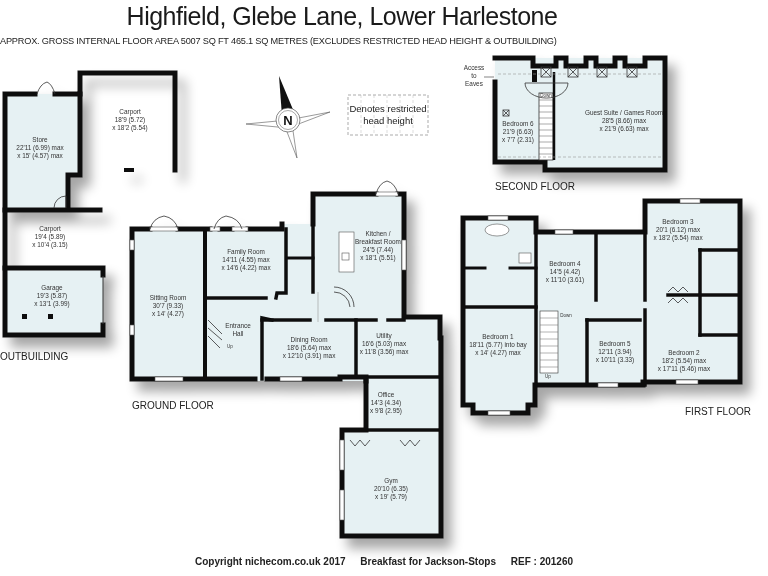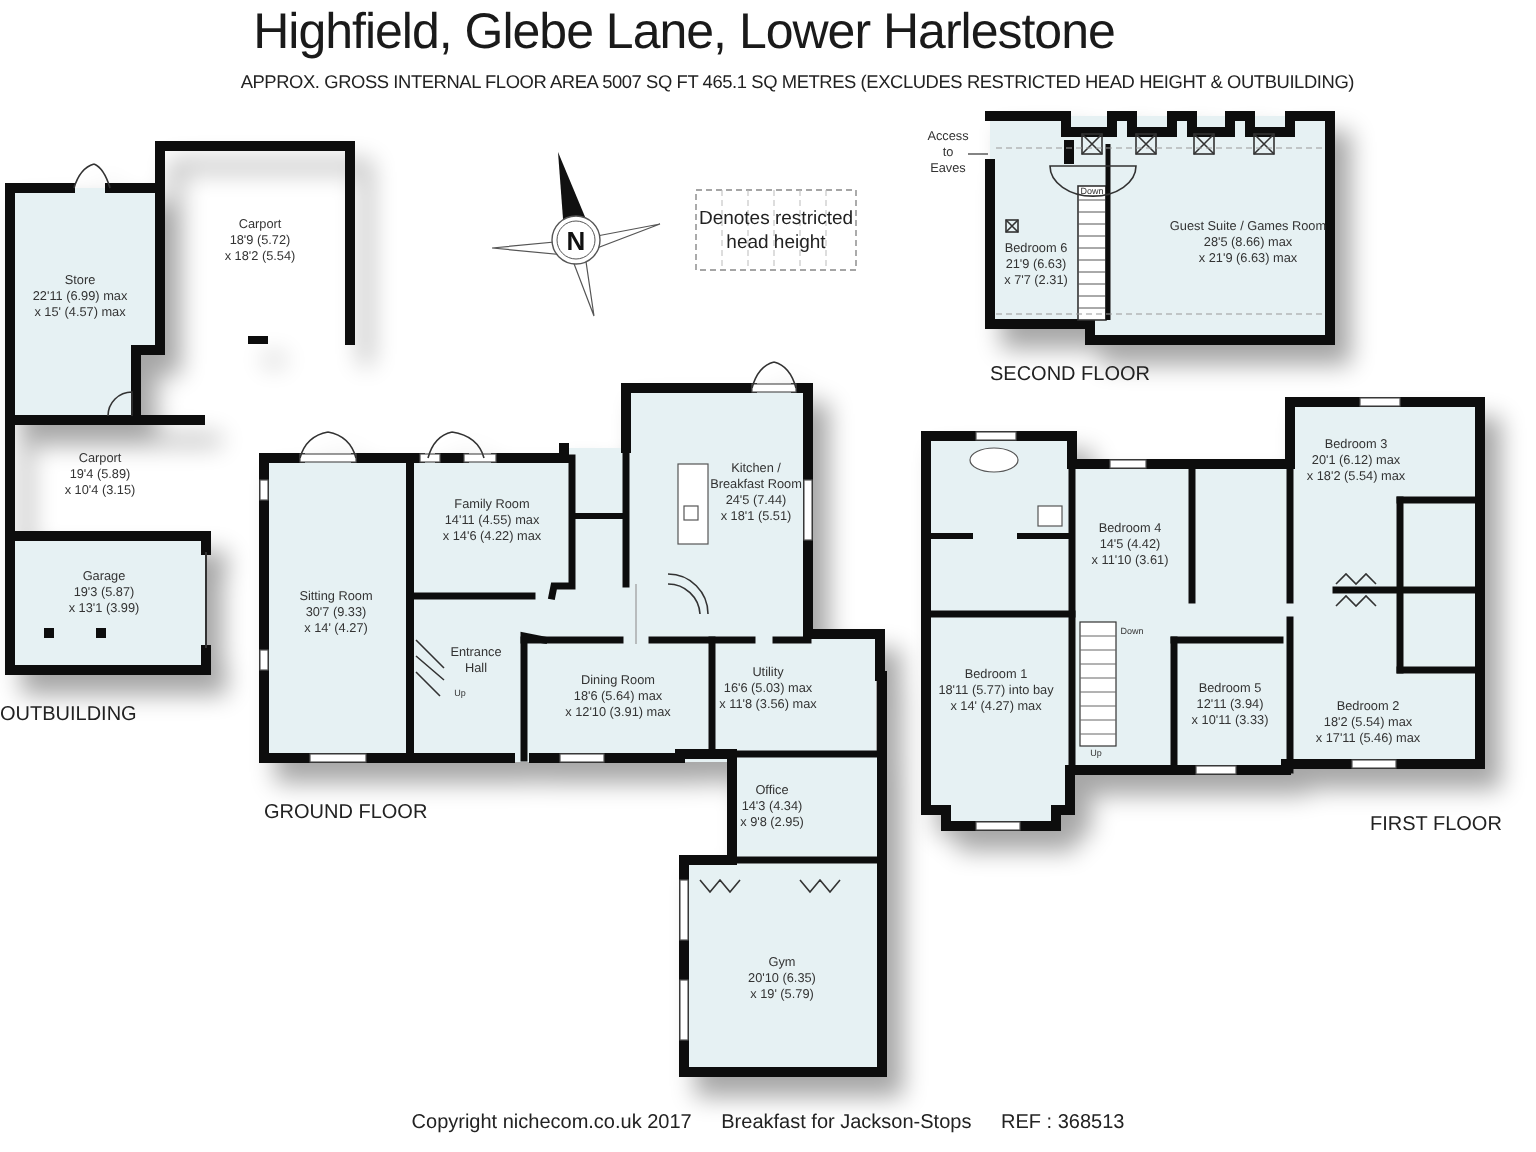--- a/index.html
+++ b/index.html
@@ -1,20 +1,20 @@
 <!DOCTYPE html>
 <html><head>
 <meta charset="utf-8">
 <style>
   html,body{margin:0;padding:0;background:#ffffff;}
   body{width:768px;height:576px;overflow:hidden;position:relative;font-family:"Liberation Sans","DejaVu Sans",sans-serif;color:#222;}
   .title{position:absolute;left:0;top:2px;width:684px;text-align:center;font-size:25px;color:#1a1a1a;letter-spacing:-0.5px;}
-  .subtitle{position:absolute;left:0;top:36px;width:677px;text-align:right;font-size:9.2px;color:#222;letter-spacing:-0.2px;}
+  .subtitle{position:absolute;left:0;top:36px;width:677px;text-align:left;font-size:9.2px;color:#222;letter-spacing:-0.2px;}
   .footer{position:absolute;left:0;top:556px;width:768px;text-align:center;font-size:10px;color:#222;}
-  .footer span{margin:0 6px;}
+  .footer span{margin:0 6px;font-weight:bold;}
   svg{position:absolute;left:0;top:0;}
   .room{fill:#e6f1f3;}
   .wall{fill:none;stroke:#111;stroke-width:5;stroke-linejoin:miter;stroke-linecap:square;}
   .thin{fill:none;stroke:#333;stroke-width:0.8;}
   .lbl{font-family:"Liberation Sans",sans-serif;font-size:6.4px;fill:#333;text-anchor:middle;}
   .floorlbl{font-family:"Liberation Sans",sans-serif;font-size:10px;fill:#222;}
   .win{fill:#fff;stroke:#555;stroke-width:0.6;}
 </style>
 </head>
 <body>
@@ -284,14 +284,14 @@
     <text class="lbl" x="684" y="355">Bedroom 2</text>
     <text class="lbl" x="684" y="363">18'2 (5.54) max</text>
     <text class="lbl" x="684" y="371">x 17'11 (5.46) max</text>
     <text class="floorlbl" x="685" y="415">FIRST FLOOR</text>
   </g>
 </svg>
 
 <div class="footer">
   <span>Copyright nichecom.co.uk 2017</span>
   <span>Breakfast for Jackson-Stops</span>
-  <span>REF : 368513</span>
+  <span>REF : 201260</span>
 </div>
 
 </body></html>

